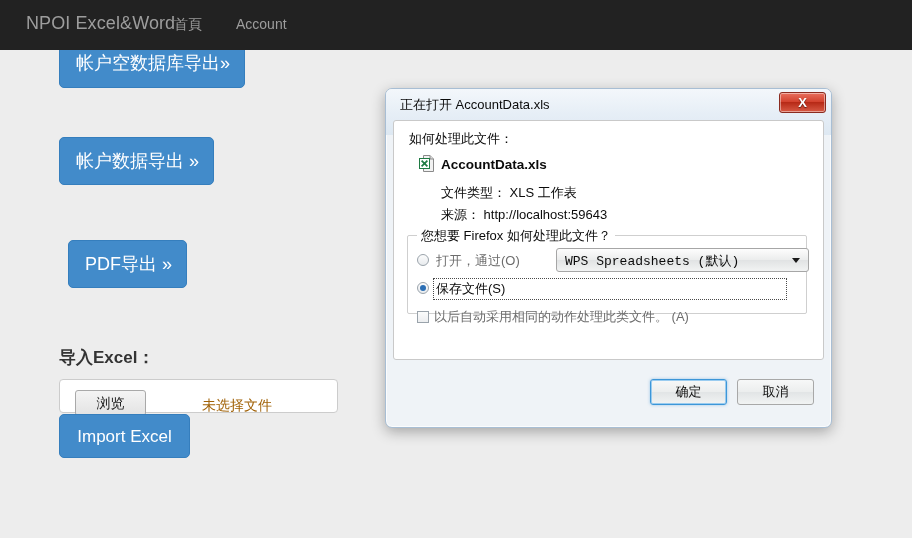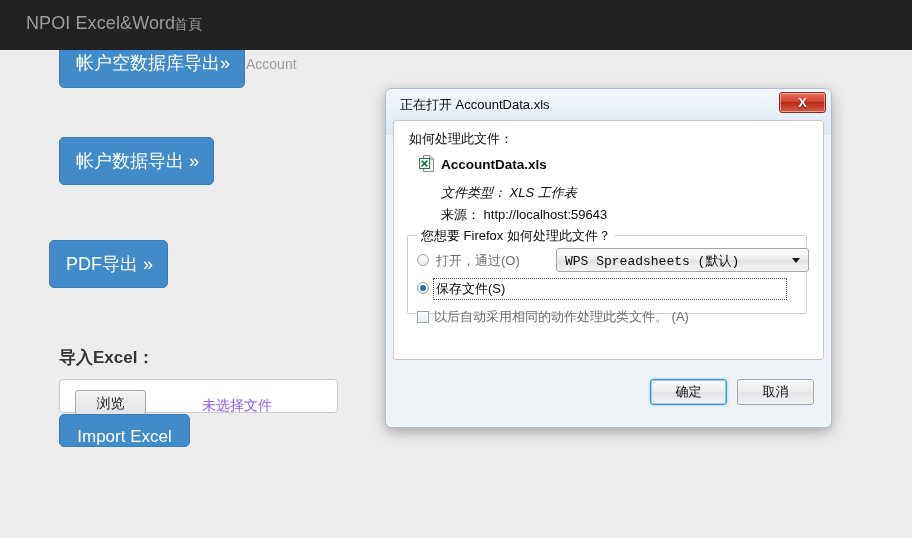--- a/index.html
+++ b/index.html
@@ -35,21 +35,21 @@
     margin-left: 26px;
   }
   .nav-link {
     position: absolute;
     top: 16px;
     font-size: 14px;
     color: #9d9d9d;
     white-space: nowrap;
   }
   .nav-link.l1 { left: 174px; }
-  .nav-link.l2 { left: 246px; margin-top: 40px; }
+  .nav-link.l2 { left: 236px; }
 
   
   .content {
     position: absolute;
     left: 0; top: 50px;
     width: 912px;
     height: 488px;
   }
   .btn-primary {
     position: absolute;
@@ -60,21 +60,21 @@
     font-size: 18px;
     line-height: 1;
     padding: 14px 16px;
     box-sizing: border-box;
     white-space: nowrap;
     cursor: pointer;
     text-align: center;
   }
   .btn-ex0 { left: 59px; top: -12px;  width: 186px; height: 50px; padding-top: 15px; }
   .btn-ex1 { left: 59px; top: 87px;  width: 155px; height: 48px; text-align: right; }
-  .btn-ex2 { left: 49px; top: 190px; width: 119px; height: 48px; }
+  .btn-ex2 { left: 68px; top: 190px; width: 119px; height: 48px; }
 
   .import-title {
     position: absolute;
     left: 59px;
     top: 296px;
     font-size: 17px;
     font-weight: bold;
     color: #333333;
     white-space: nowrap;
   }
@@ -103,29 +103,29 @@
     color: #1a1a1a;
     text-align: center;
     line-height: 24px;
     cursor: pointer;
   }
   .file-label {
     position: absolute;
     left: 202px;
     top: 347px;
     font-size: 14px;
-    color: #8b5cf6;
+    color: #a16207;
     white-space: nowrap;
   }
   .btn-import {
     position: absolute;
     left: 59px;
     top: 364px;
     width: 131px;
-    height: 33px;
+    height: 44px;
     background: #428bca;
     border: 1px solid #357ebd;
     border-radius: 5px;
     color: #ffffff;
     font-size: 17px;
     line-height: 43px;
     text-align: center;
     box-sizing: border-box;
     white-space: nowrap;
     cursor: pointer;
@@ -226,21 +226,21 @@
     color: #0b0b0b;
     white-space: nowrap;
   }
   .dlg-meta {
     position: absolute;
     left: 55px;
     font-size: 13px;
     color: #0b0b0b;
     white-space: nowrap;
   }
-  .dlg-meta.m1 { top: 95px; font-style: italic; }
+  .dlg-meta.m1 { top: 95px; }
   .dlg-meta.m2 { top: 117px; }
 
   .fieldset {
     position: absolute;
     left: 21px;
     top: 146px;
     width: 400px;
     height: 79px;
     border: 1px solid #cfcfcf;
     border-radius: 2px;

